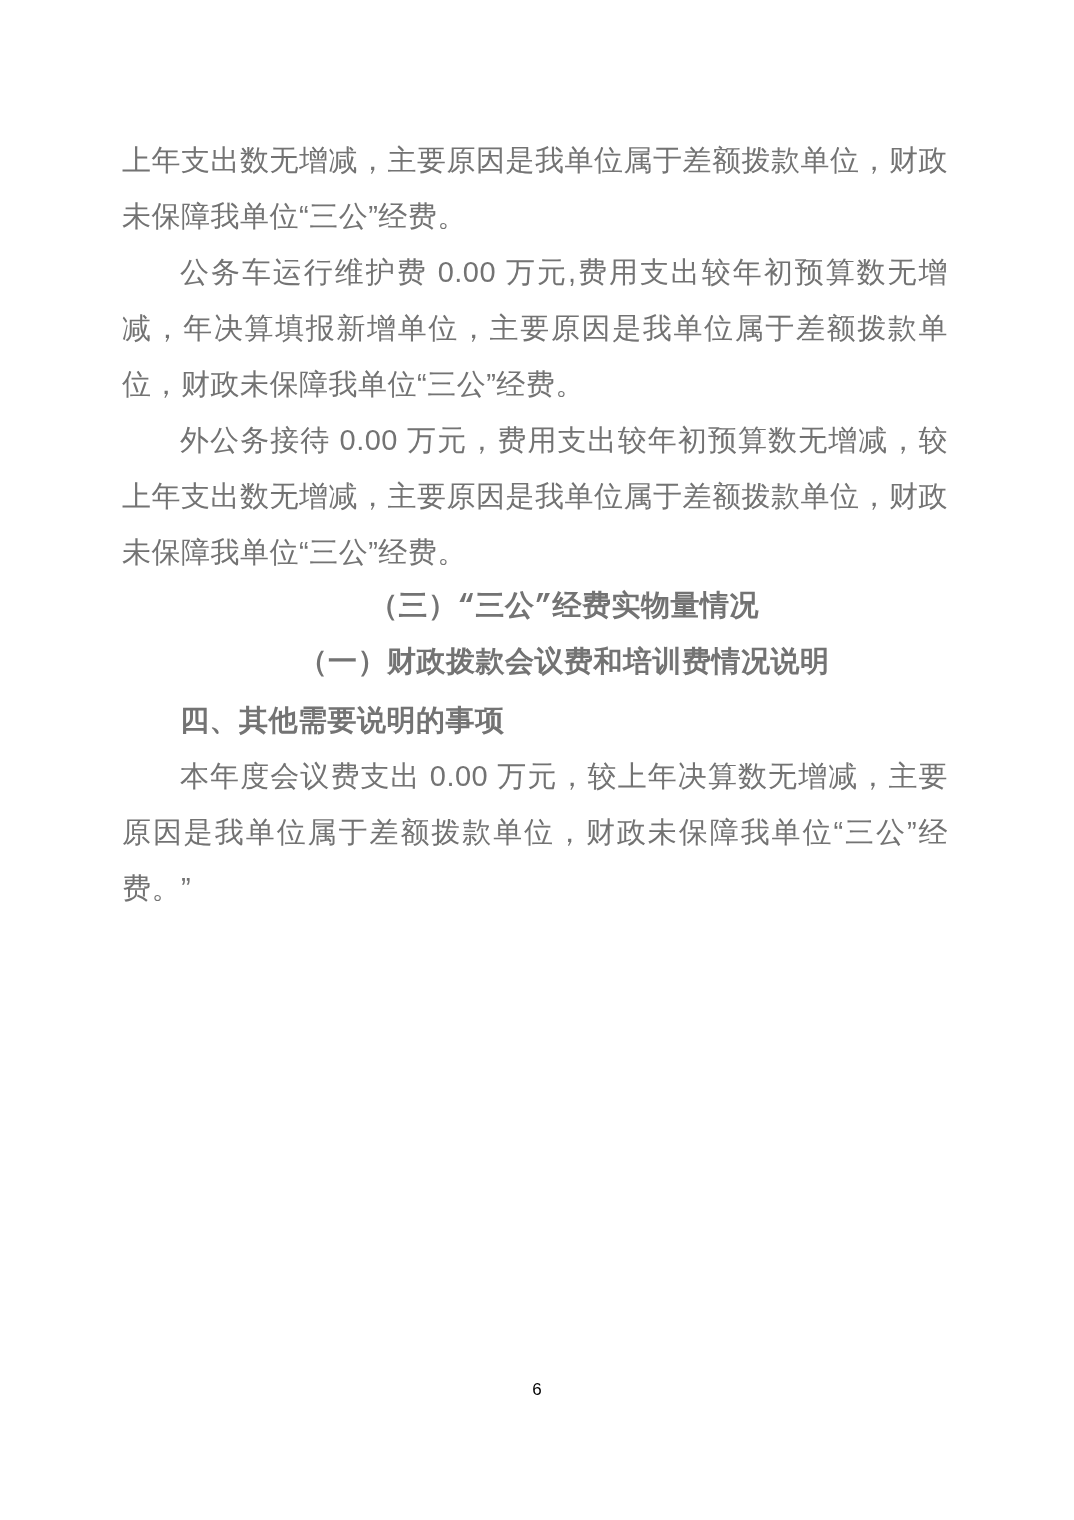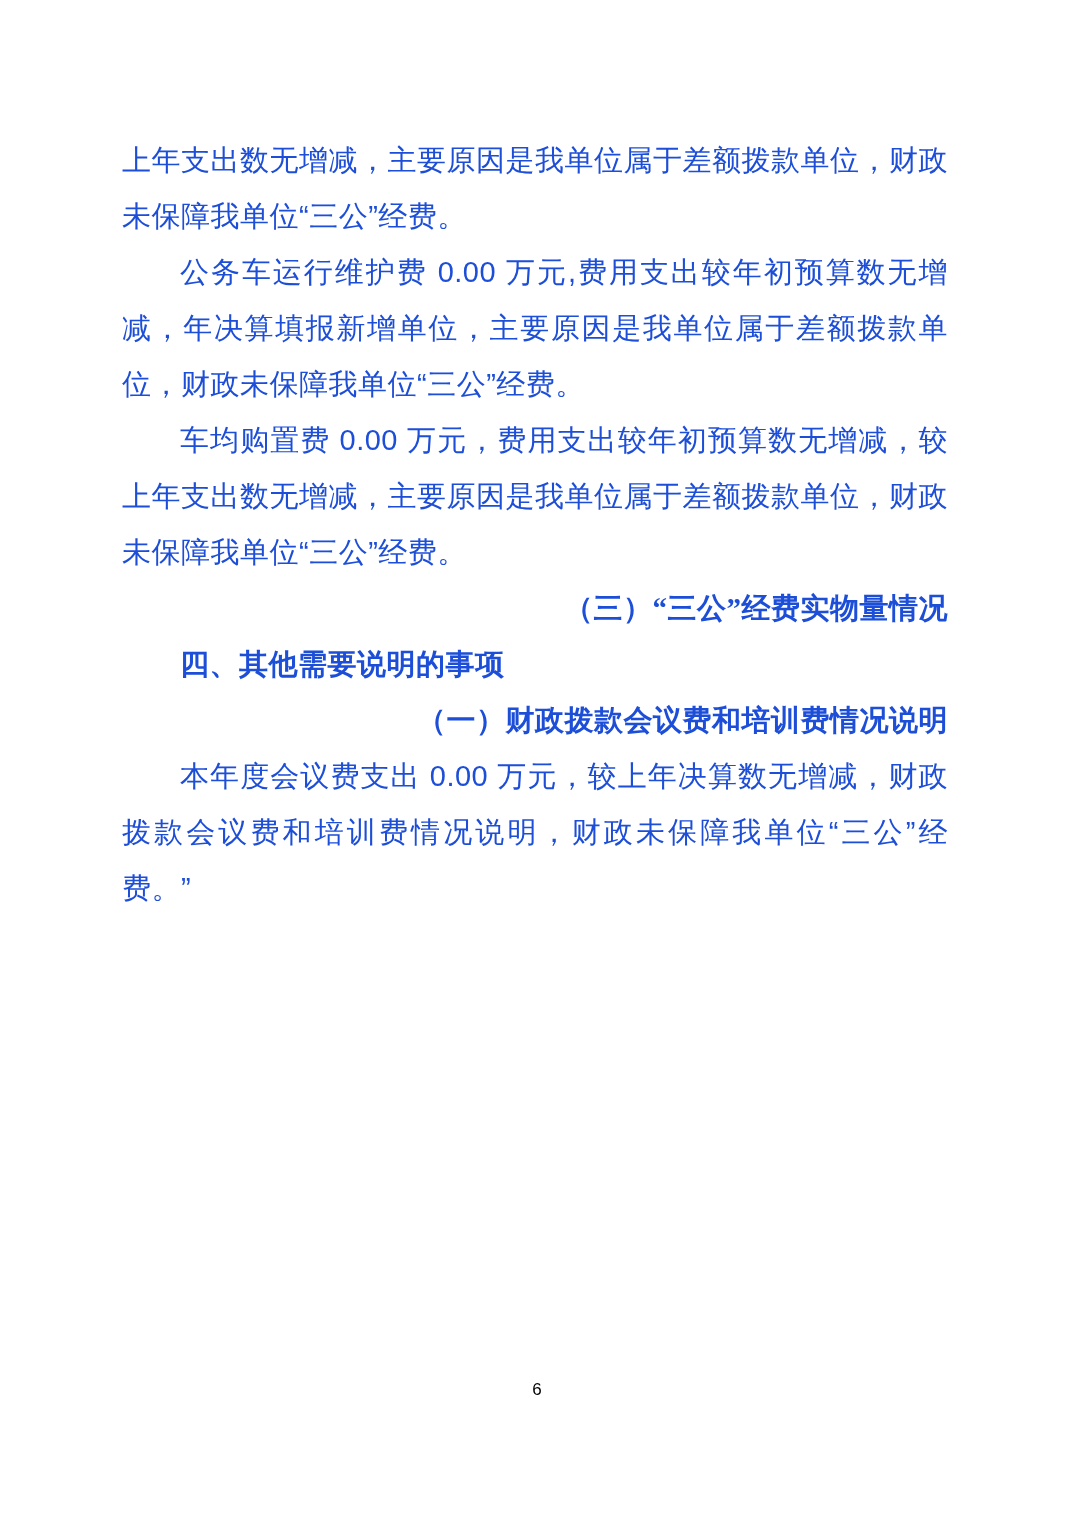--- a/index.html
+++ b/index.html
@@ -23,29 +23,29 @@
     width: 826px;
   }
   .para {
     margin: 0;
     font-size: 29px;
     line-height: 56px;
     text-align: justify;
     text-indent: 2em;
     letter-spacing: 0.5px;
     word-break: break-all;
-    color: #1d4ed8;
+    color: #737373;
   }
   .para.no-indent {
     text-indent: 0;
   }
   .heading-kai {
     font-weight: bold;
-    text-align: right;
-    font-family: Liberation Serif, serif;
+    text-align: center;
+    font-family: Liberation Mono, monospace;
   }
   .heading-hei {
     font-weight: bold;
     text-align: left;
     font-family: "Liberation Sans", "DejaVu Sans", sans-serif;
   }
   .page-footer {
     position: absolute;
     top: 1378px;
     left: 0;
@@ -57,20 +57,20 @@
     font-family: "Liberation Sans", sans-serif;
   }
 </style>
 </head>
 <body>
 
 <div class="page">
   <div class="text-block">
     <p class="para no-indent">上年支出数无增减，主要原因是我单位属于差额拨款单位，财政未保障我单位“三公”经费。</p>
     <p class="para">公务车运行维护费 0.00 万元,费用支出较年初预算数无增减，年决算填报新增单位，主要原因是我单位属于差额拨款单位，财政未保障我单位“三公”经费。</p>
-    <p class="para">车均购置费 0.00 万元，费用支出较年初预算数无增减，较上年支出数无增减，主要原因是我单位属于差额拨款单位，财政未保障我单位“三公”经费。</p>
+    <p class="para">外公务接待 0.00 万元，费用支出较年初预算数无增减，较上年支出数无增减，主要原因是我单位属于差额拨款单位，财政未保障我单位“三公”经费。</p>
     <p class="para heading-kai">（三）“三公”经费实物量情况</p>
+    <p class="para heading-kai">（一）财政拨款会议费和培训费情况说明</p>
     <p class="para heading-hei">四、其他需要说明的事项</p>
-    <p class="para heading-kai">（一）财政拨款会议费和培训费情况说明</p>
-    <p class="para">本年度会议费支出 0.00 万元，较上年决算数无增减，财政拨款会议费和培训费情况说明，财政未保障我单位“三公”经费。”</p>
+    <p class="para">本年度会议费支出 0.00 万元，较上年决算数无增减，主要原因是我单位属于差额拨款单位，财政未保障我单位“三公”经费。”</p>
   </div>
   <div class="page-footer">6</div>
 </div>
 
 </body></html>

